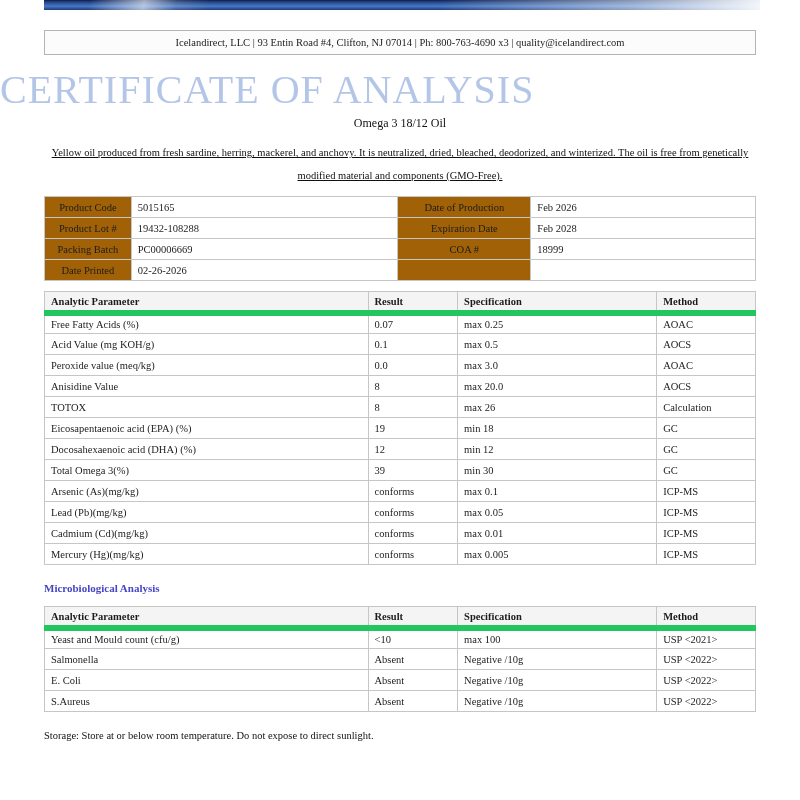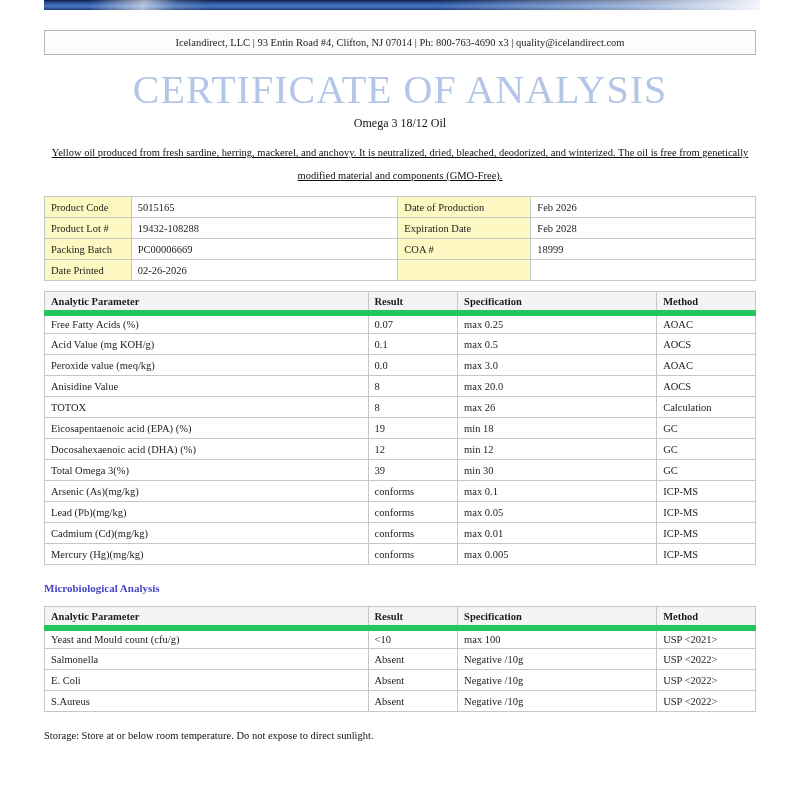--- a/index.html
+++ b/index.html
@@ -12,35 +12,35 @@
     background:linear-gradient(180deg,#101f45 0%,#25468b 22%,#3b67b0 48%,#4a78c2 62%,#2c5295 86%,#1d3c77 100%); }
   .top-bar::before { content:""; position:absolute; left:2%; top:0; width:30%; height:100%;
     background:linear-gradient(105deg,transparent 15%,rgba(255,255,255,.6) 40%,rgba(255,255,255,.15) 55%,transparent 70%); }
   .top-bar::after { content:""; position:absolute; right:0; top:0; width:45%; height:100%;
     background:linear-gradient(90deg,rgba(255,255,255,0) 0%,rgba(235,242,250,.55) 60%,rgba(252,253,255,.95) 100%); }
 
   .company-box { margin:20px 0 0 44px; width:712px; height:25px; border:1px solid #b4b4b4;
     background:#fcfcfc; display:flex; align-items:center; justify-content:center;
     font-size:10.5px; color:#222; }
 
-  .title { margin-top:13px; text-align:center; font-size:40px; font-weight:400;
+  .title { margin-top:13px; font-size:40px; font-weight:400;
     color:#b4c6e7; letter-spacing:1px; line-height:1.08; }
   .subtitle { margin-top:5px; text-align:center; font-size:12px; font-weight:400; color:#111; }
   .desc { margin:11px auto 0 auto; width:712px; text-align:center; font-size:10.5px;
     line-height:2.15; color:#111;text-decoration:underline; }
 
   table { border-collapse:collapse; table-layout:fixed; width:712px; margin-left:44px;
     font-size:10.5px; }
   td, th { border:1px solid #c6c6c6; padding:3px 6px; height:21px; text-align:left;
     font-weight:400; color:#1c1c1c; overflow:hidden; white-space:nowrap; vertical-align:middle; }
   table { border:1px solid #a9a9a9; }
   thead th { font-weight:700; background:#f4f4f4; border-bottom:6px solid #22c55e; }
 
   .info-table { margin-top:9px; }
-  .info-table td:nth-child(1), .info-table td:nth-child(3) { background:#fef9c3; }
+  .info-table td:nth-child(1), .info-table td:nth-child(3) { background:#a16207;text-align:center; }
 
   .analysis-table { margin-top:10px; }
 
   .micro-heading { margin:17px 0 0 44px; font-size:11px; font-weight:700; color:#4646c4; }
   .micro-table { margin-top:12px; }
 
   .storage { margin:18px 0 0 44px; font-size:10.5px; color:#111; }
 </style>
 </head>
 <body>

